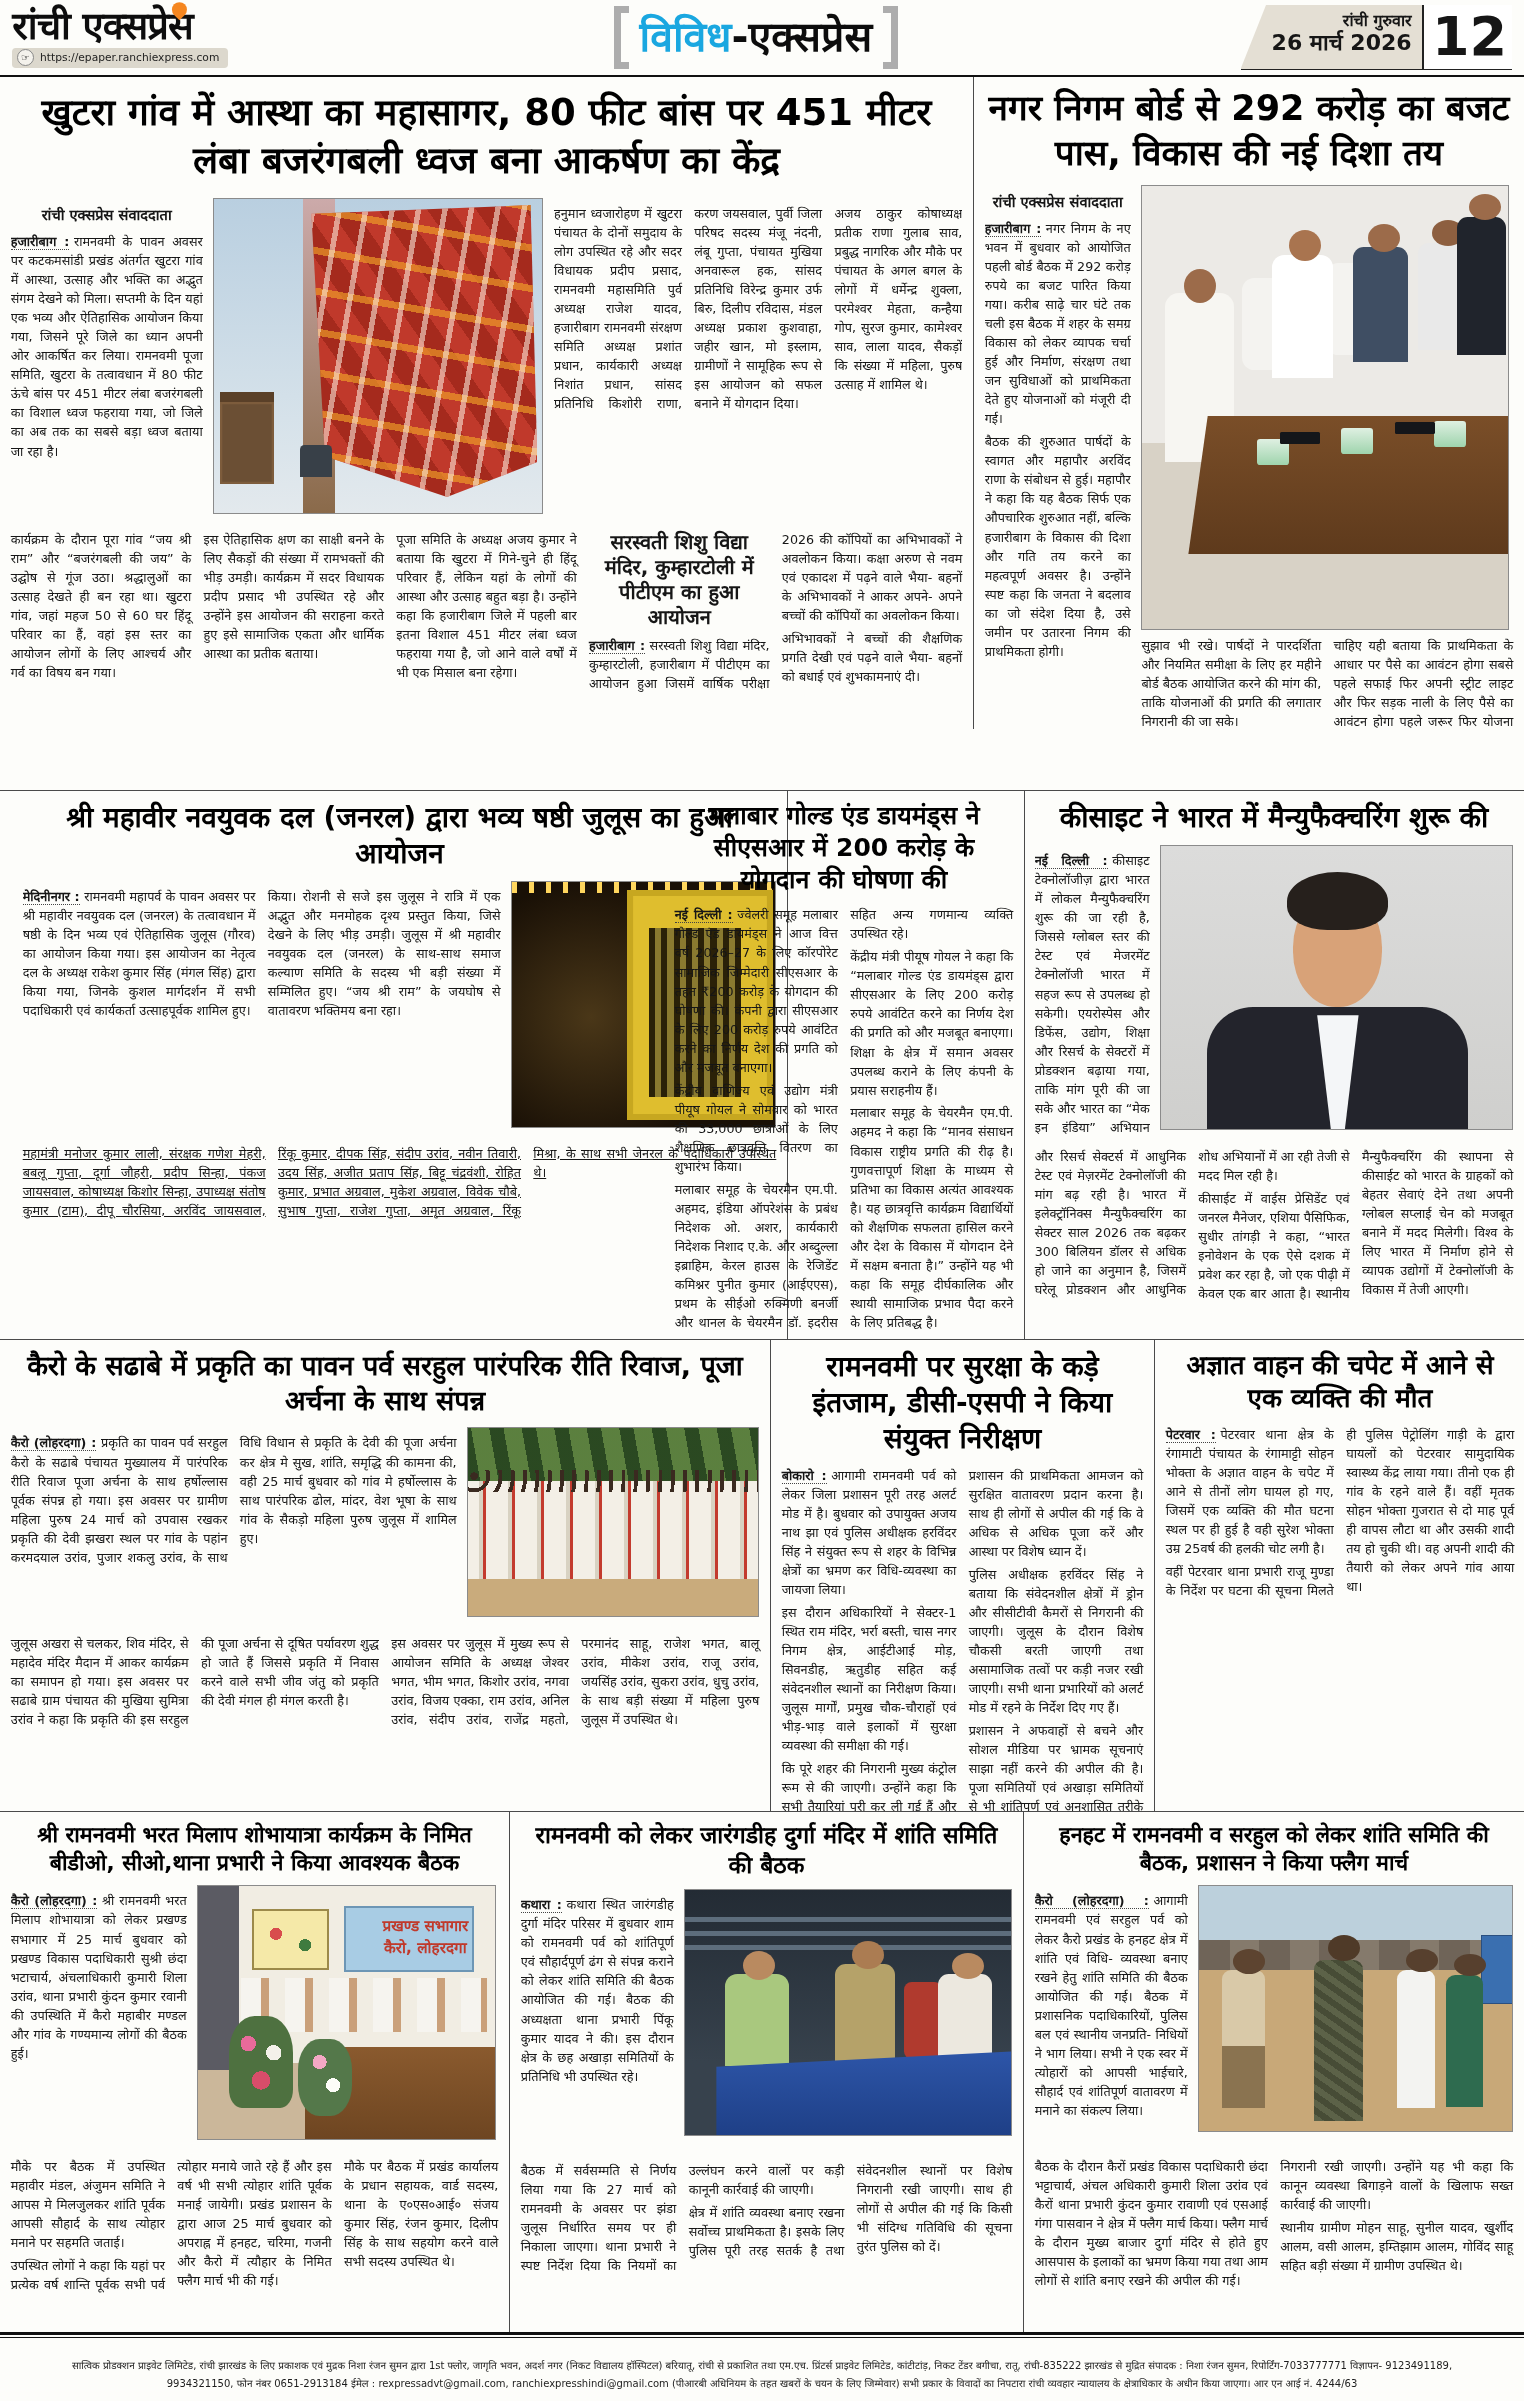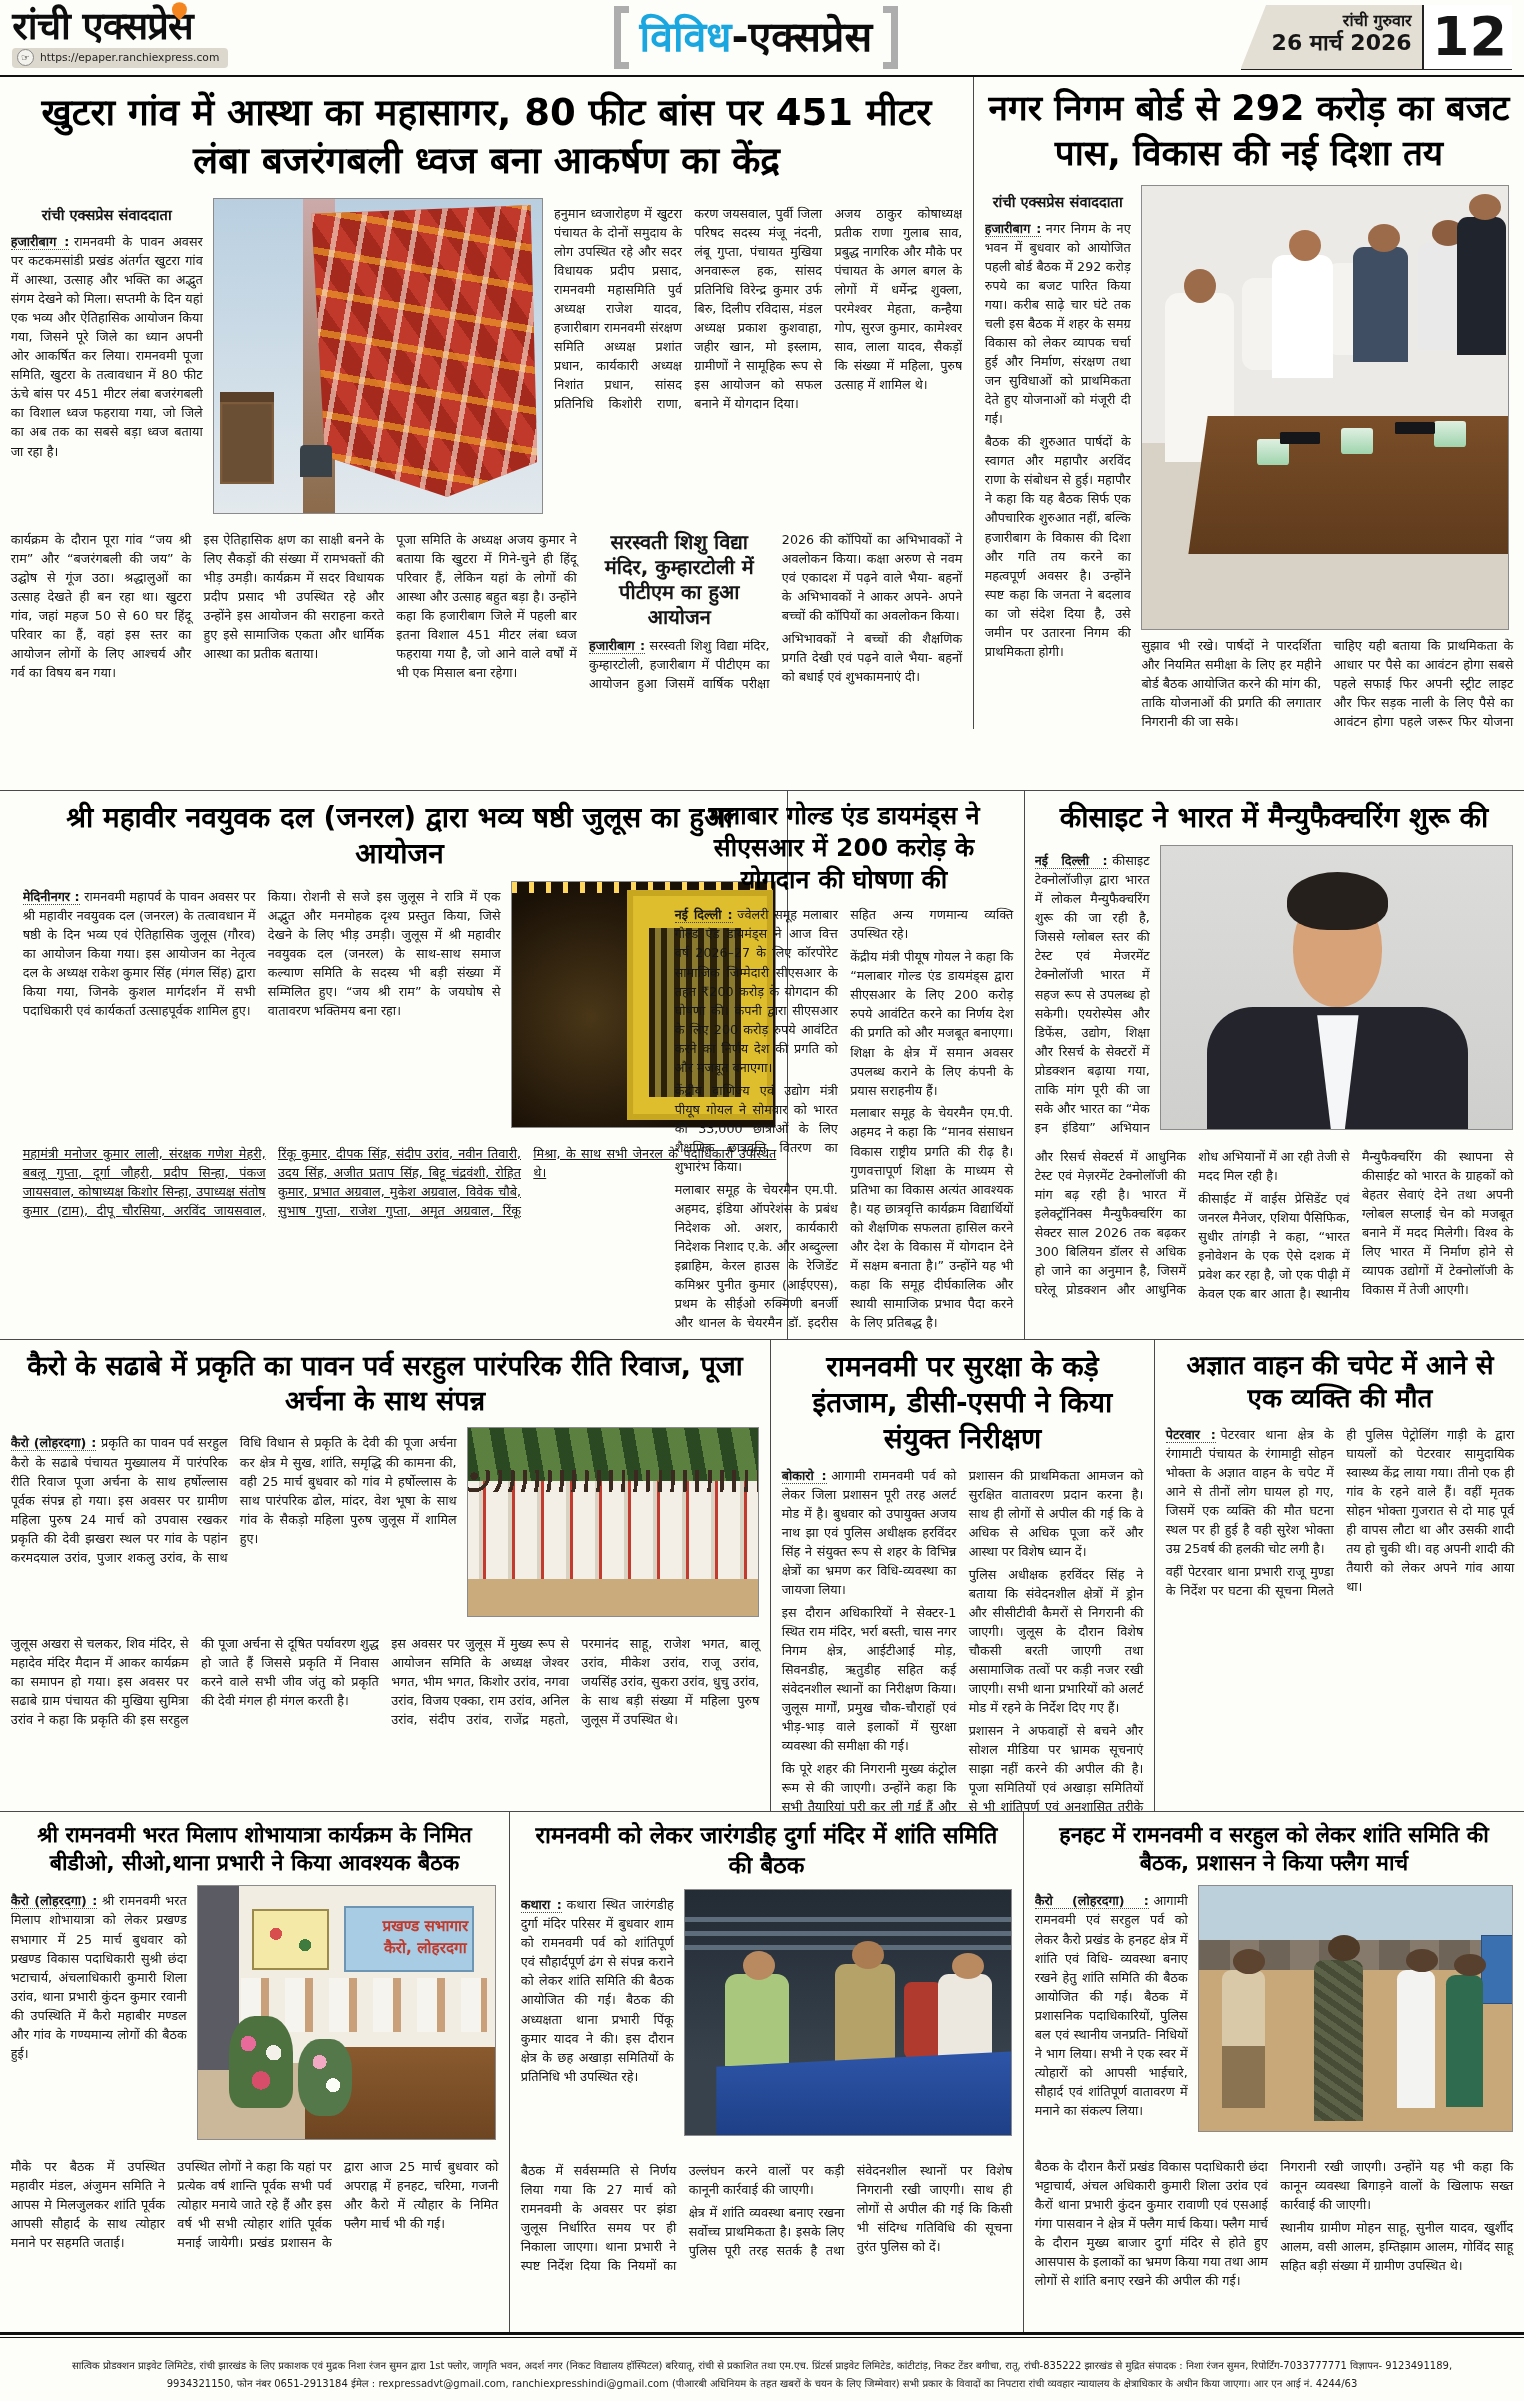--- a/index.html
+++ b/index.html
@@ -384,20 +384,21 @@
           </span>
           <span class="shape people"></span>
           <span class="shape table"></span>
           <span class="shape fl1"></span>
           <span class="shape fl2"></span>
         </div>
       </div>
       <div class="body-txt cols-3" style="height:169px;">
         <p><span>मौके पर बैठक में उपस्थित महावीर मंडल, अंजुमन समिति ने आपस मे मिलजुलकर शांति पूर्वक आपसी सौहार्द के साथ त्योहार मनाने पर सहमति जताई।</span></p>
         <p><span>उपस्थित लोगों ने कहा कि यहां पर प्रत्येक वर्ष शान्ति पूर्वक सभी पर्व त्योहार मनाये जाते रहे हैं और इस वर्ष भी सभी त्योहार शांति पूर्वक मनाई जायेगी। प्रखंड प्रशासन के द्वारा आज 25 मार्च बुधवार को अपराह्न में हनहट, चरिमा, गजनी और कैरो में त्यौहार के निमित फ्लैग मार्च भी की गई।</span></p>
+        <p><span>मौके पर बैठक में प्रखंड कार्यालय के प्रधान सहायक, वार्ड सदस्य, थाना के ए०एस०आई० संजय कुमार सिंह, रंजन कुमार, दिलीप सिंह के साथ सहयोग करने वाले सभी सदस्य उपस्थित थे।</span></p>
       </div>
     </div>
 
     <div class="art a10 vline" style="left:510px;width:514px;">
       <div class="headline">रामनवमी को लेकर जारंगडीह दुर्गा मंदिर में शांति समिति की बैठक</div>
       <div class="media-row">
         <div class="mcol body-txt" style="flex:0 0 153px;height:258px;">
           <p><b class="dl">कथारा :</b><span>कथारा स्थित जारंगडीह दुर्गा मंदिर परिसर में बुधवार शाम को रामनवमी पर्व को शांतिपूर्ण एवं सौहार्दपूर्ण ढंग से संपन्न कराने को लेकर शांति समिति की बैठक आयोजित की गई। बैठक की अध्यक्षता थाना प्रभारी पिंकू कुमार यादव ने की। इस दौरान क्षेत्र के छह अखाड़ा समितियों के प्रतिनिधि भी उपस्थित रहे।</span></p>
         </div>
         <div class="photo ph-nightmeet">

